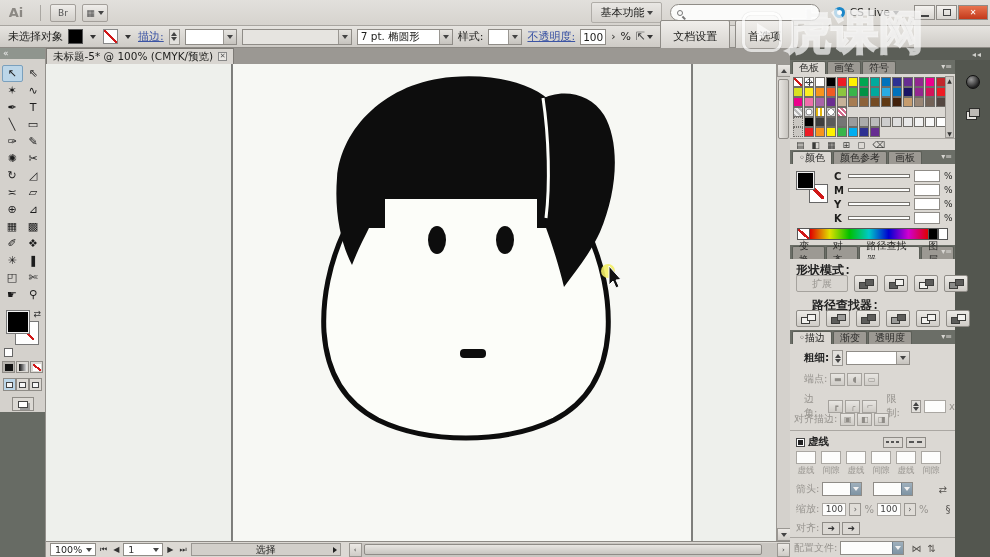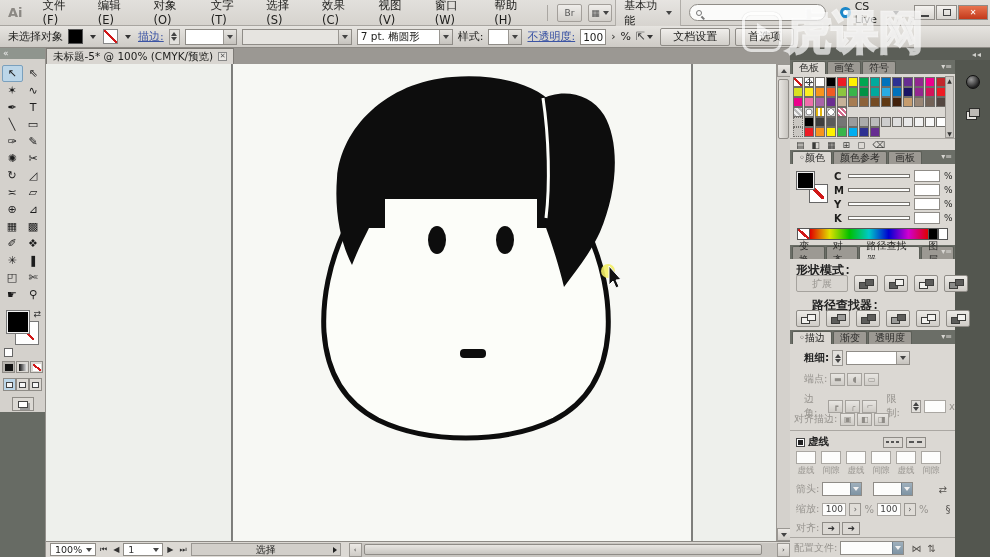--- a/index.html
+++ b/index.html
@@ -44,21 +44,21 @@
   .swatch-stroke { width:15px; height:15px; background:
     linear-gradient(to top right, transparent 44%, #d01818 44% 56%, transparent 56%), #fff; border:1px solid #888; }
   .dd-arrow { width:0; height:0; border-left:3px solid transparent; border-right:3px solid transparent; border-top:4px solid #333; margin:0 2px; }
   .combo { height:16px; background:#fff; border:1px solid #8f8c87; display:flex; align-items:center; justify-content:space-between; padding-left:3px; font-size:10.5px; }
   .combo .btn { width:13px; height:100%; background:linear-gradient(#e6e4e0,#c6c3be); border-left:1px solid #9a9792;
     display:flex; align-items:center; justify-content:center; }
   .stepper { width:11px; height:16px; border:1px solid #9a9792; background:#e2e0dc; display:flex; flex-direction:column; align-items:center; justify-content:center; gap:1px; }
   .tri-up { width:0; height:0; border-left:3px solid transparent; border-right:3px solid transparent; border-bottom:4px solid #444; }
   .tri-dn { width:0; height:0; border-left:3px solid transparent; border-right:3px solid transparent; border-top:4px solid #444; }
   .cb-field { width:26px; height:16px; border:1px solid #8f8c87; background:#fff; font-size:10.5px; display:flex; align-items:center; justify-content:center; }
-  .cb-btn { height:18px; padding:0 12px; border:1px solid #8f8c87; border-radius:2px;
+  .cb-btn { height:18px; padding:16px 12px; border:1px solid #8f8c87; border-radius:2px;
     background:linear-gradient(#f0eeeb,#d2cfca); display:flex; align-items:center; font-size:11px; }
   .cb-spray { font-size:11px; color:#444; display:flex; align-items:center; }
 
   
   .toolcol { position:absolute; left:0; top:48px; width:46px; height:509px; background:#d4d1cc; border-right:1px solid #94918c; }
   .tool-header { height:11px; background:#8f958e; color:#f0f0f0; font-size:9px; line-height:10px; padding-left:3px; }
   .tools { display:grid; grid-template-columns:21px 21px; justify-content:center; padding-top:6px; }
   .tool { height:17px; display:flex; align-items:center; justify-content:center; font-size:11px; color:#1c1c1c; border-radius:2px; cursor:default; }
   .tool.active { background:#bcd6e8; border:1px solid #7aa0bd; }
   .fillstroke { position:relative; height:48px; margin-top:6px; }
@@ -213,32 +213,20 @@
   .wm-text { font-size:46px; font-weight:bold; color:transparent; letter-spacing:0px;
     -webkit-text-stroke:2px rgba(255,255,255,.85); text-shadow:0 0 1px rgba(130,130,130,.4); line-height:60px; white-space:nowrap; }
 </style>
 </head>
 <body>
 
 <div id="app">
 
   <div class="menubar">
     <div class="ai-logo">Ai</div>
-    <div style="display:flex;">
-
-    <div class="menu-item">文件(F)</div>
-        <div class="menu-item">编辑(E)</div>
-        <div class="menu-item">对象(O)</div>
-        <div class="menu-item">文字(T)</div>
-        <div class="menu-item">选择(S)</div>
-        <div class="menu-item">效果(C)</div>
-        <div class="menu-item">视图(V)</div>
-        <div class="menu-item">窗口(W)</div>
-        <div class="menu-item">帮助(H)</div>
-      </div>
     <div class="mb-sep"></div>
     <div class="mb-iconbtn">
         <span>Br</span>
       </div>
     <div class="mb-iconbtn">
         <span>▦</span>
         <span class="mb-caret"></span>
       </div>
     <div class="mb-right">
       <div class="workspace-btn">

